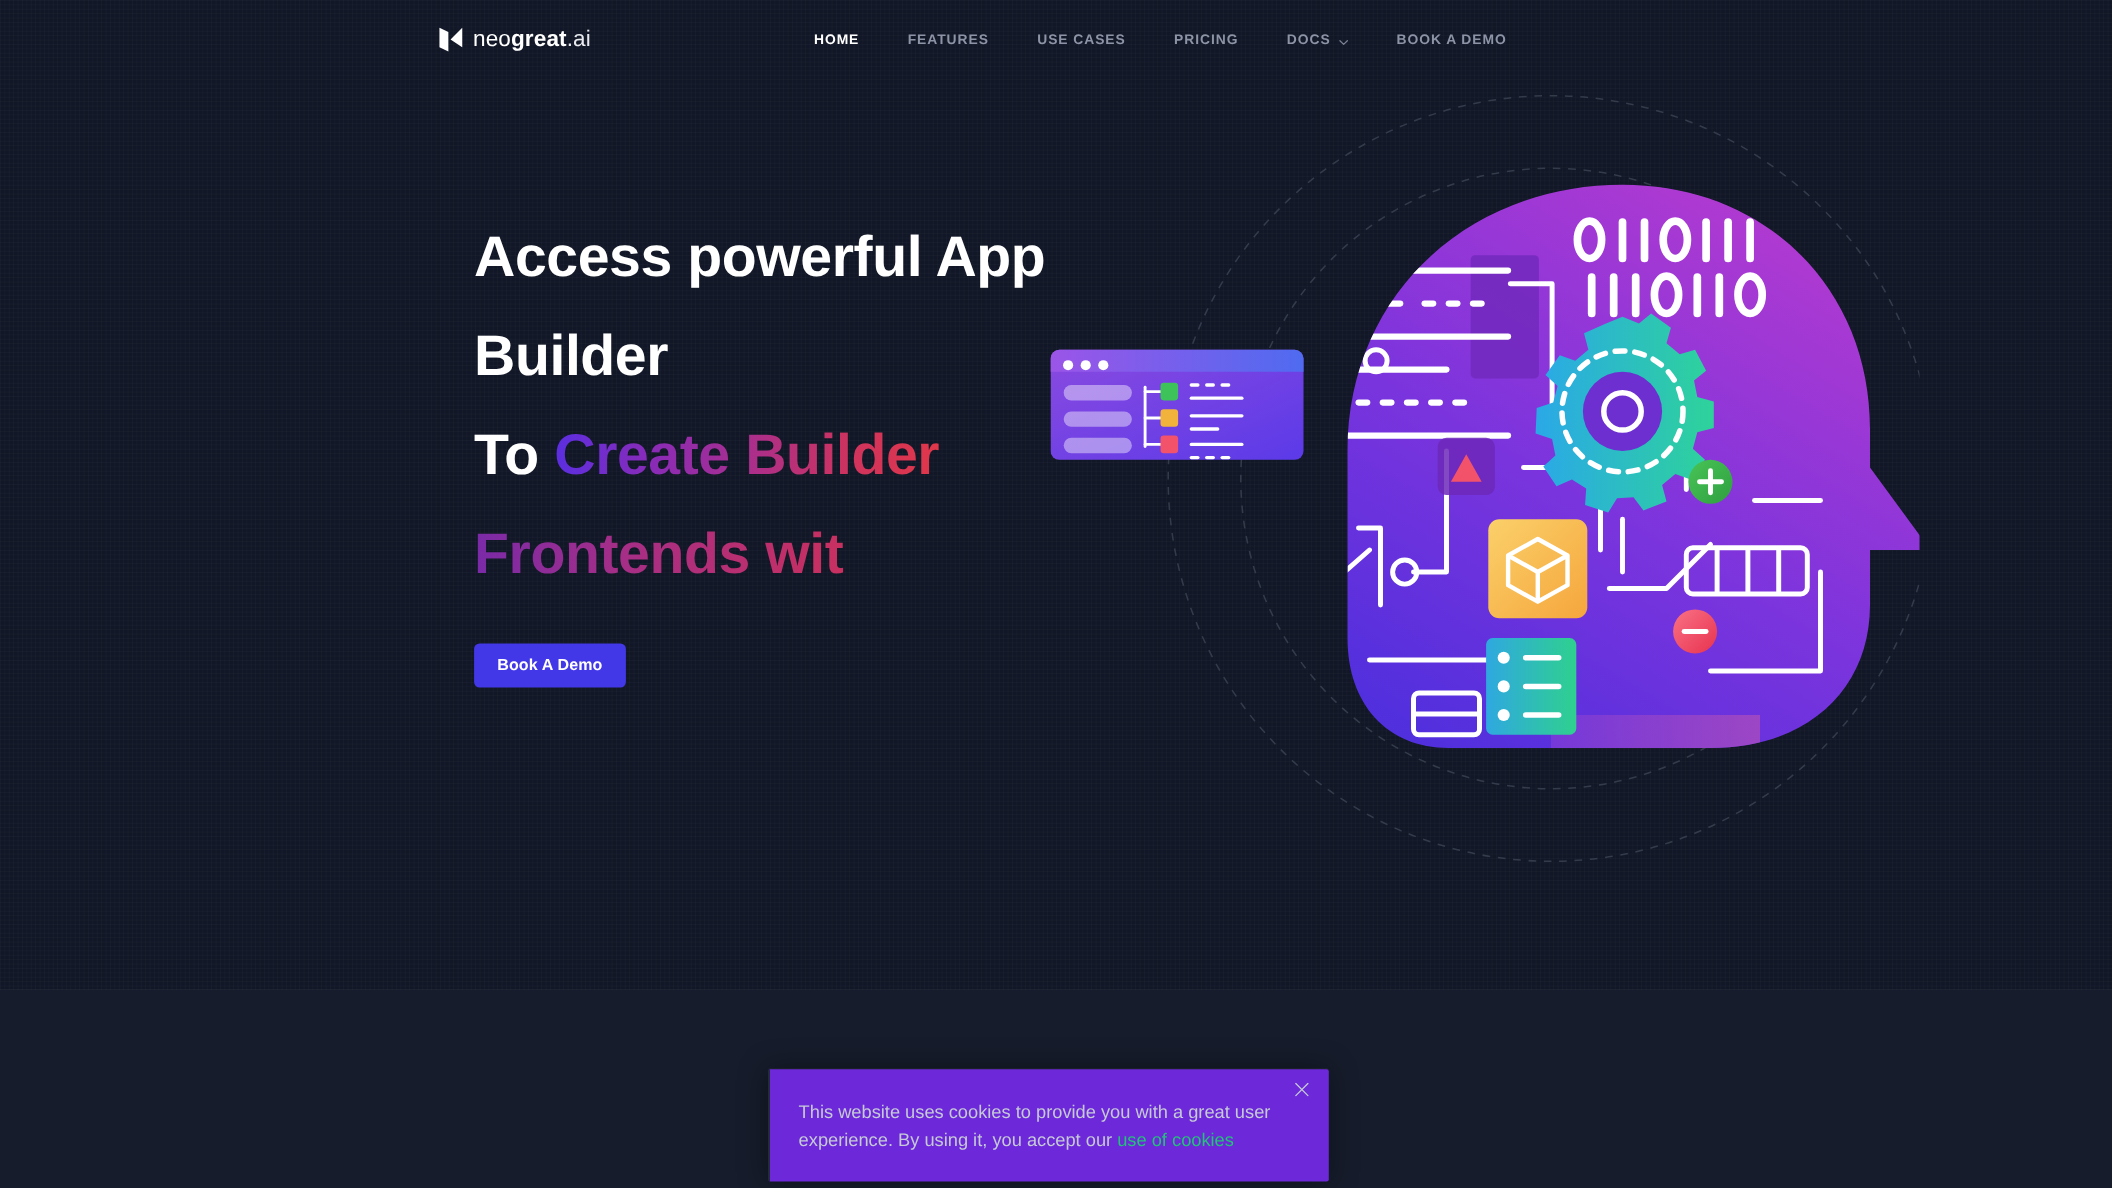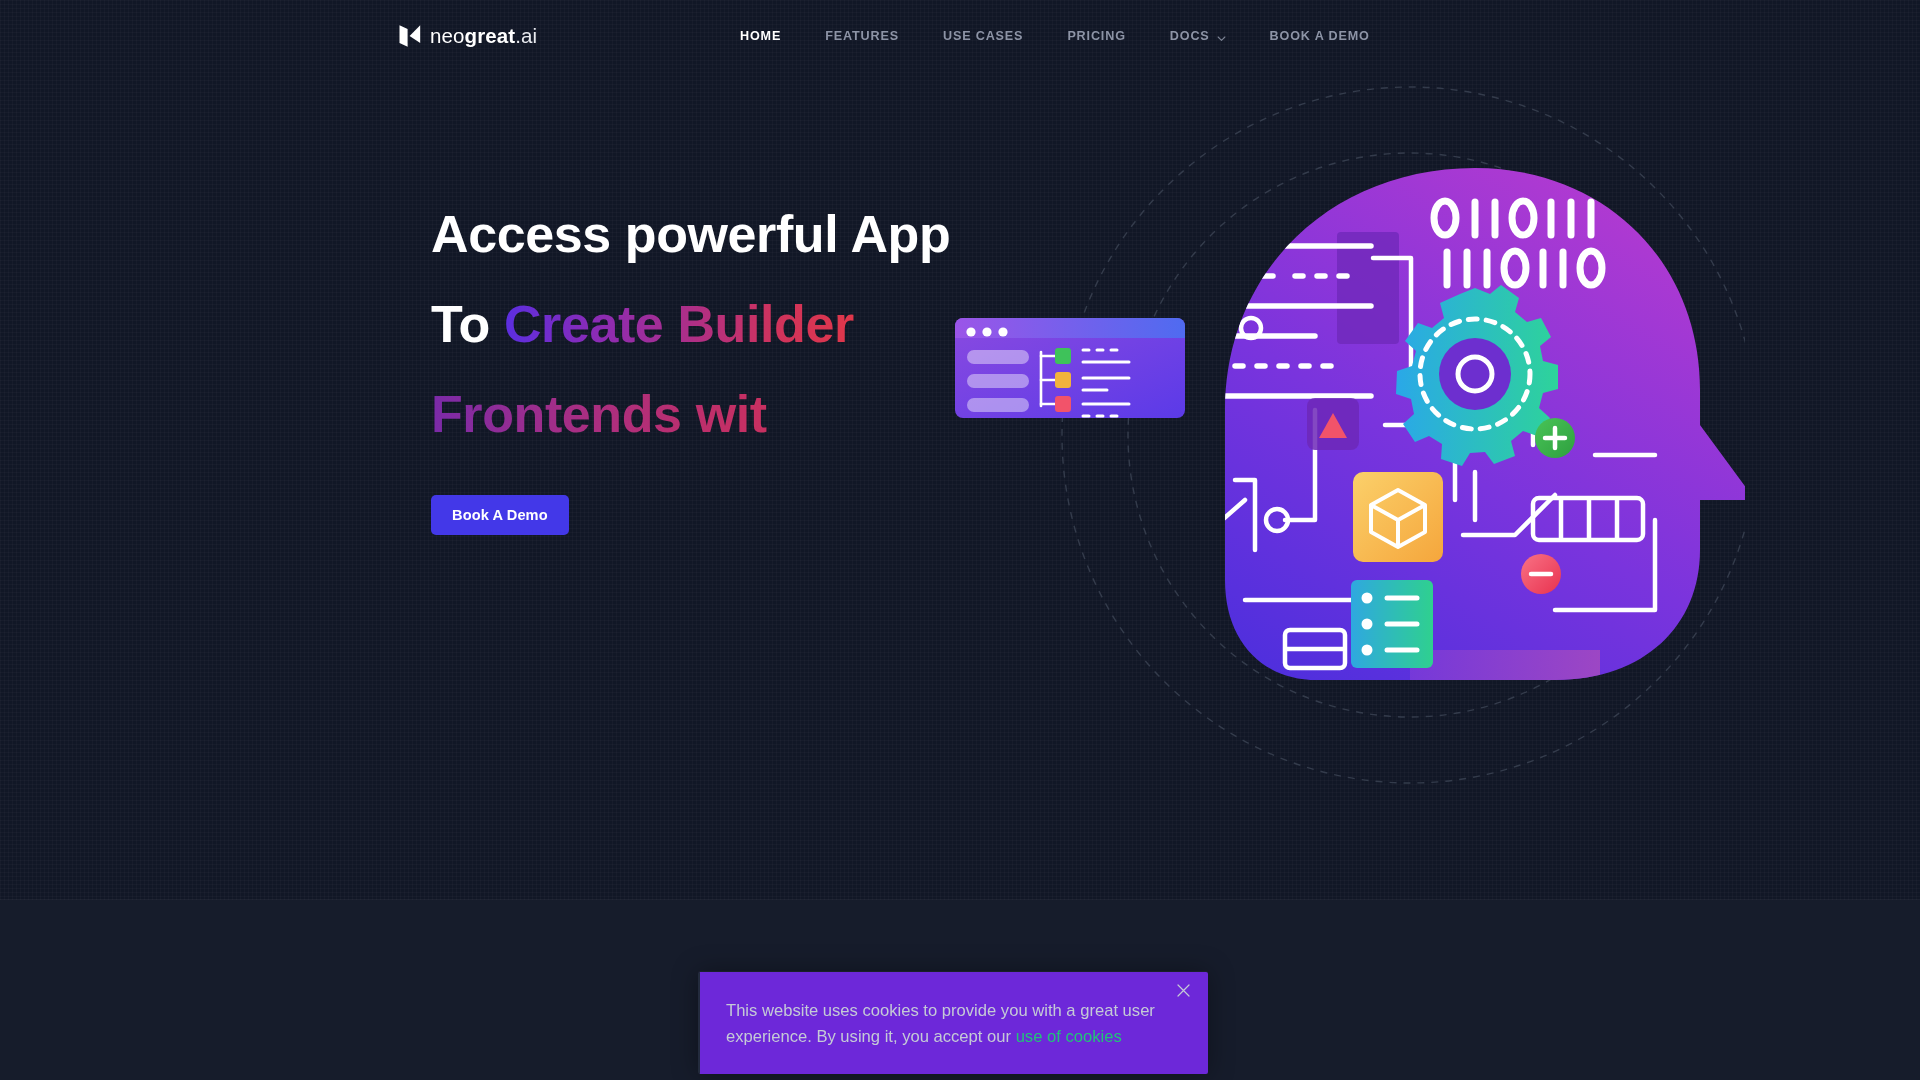--- a/index.html
+++ b/index.html
@@ -163,20 +163,21 @@
       </a>
       <a class="nav-link" href="#">
         <span>BOOK A DEMO</span>
       </a>
     </div>
   </nav>
 
   <div id="hero-copy">
     <h1 id="headline">
       <span class="line">Access powerful App</span>
+      <span class="line">Builder</span>
       <span class="line"><span>To </span><span class="grad">Create Builder</span></span>
       <span class="line grad2">Frontends wit</span>
     </h1>
 
 
     <div id="cta-row">
       <button class="btn">Book A Demo</button>
     </div>
   </div>
 

